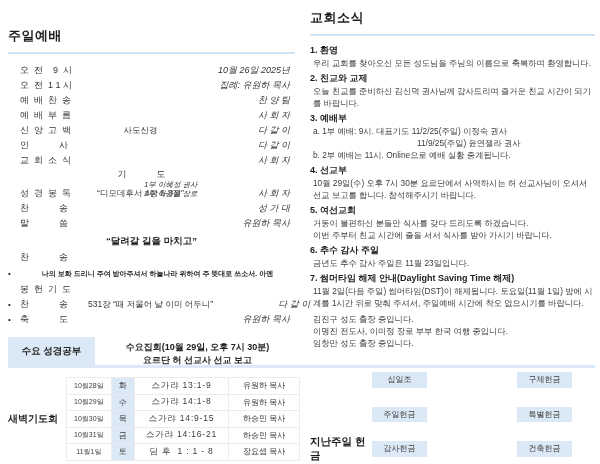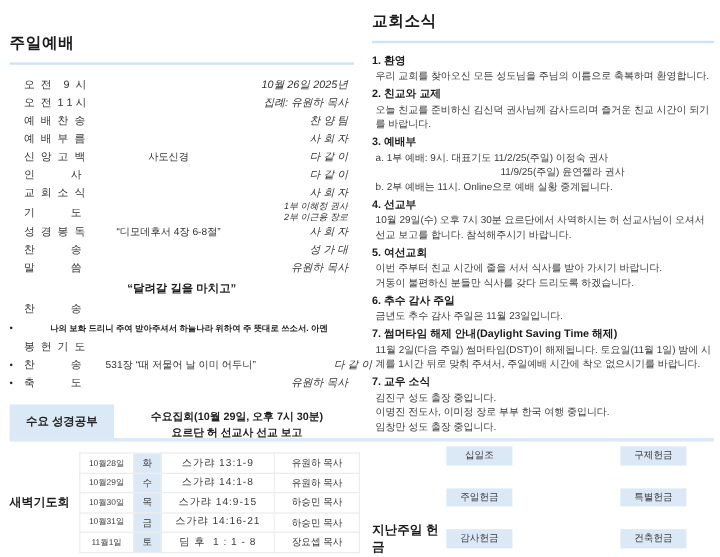--- a/index.html
+++ b/index.html
@@ -9,21 +9,21 @@
   }
   .block{position:absolute;}
   #worship{left:8px;top:24px;width:287px;}
   #news{left:310px;top:6px;width:285px;}
   .col-title{
     font-size:13px;font-weight:bold;color:#1c1c1c;letter-spacing:0.5px;
     padding:3px 0 7px 0;border-bottom:2px solid #cfe3f5;margin-bottom:9px;
   }
   
   .o-row{display:flex;align-items:center;height:15px;font-size:9px;}
-  .o-row.tall{height:18px;}
+  .o-row.tall{height:18px;flex-direction:column;}
   .o-bullet{width:12px;flex:none;font-size:8px;color:#222;}
   .o-label{width:68px;flex:none;white-space:pre;color:#333;}
   .o-center{flex:1 1 0;text-align:center;white-space:pre;font-size:8.5px;color:#333;}
   .o-right{width:97px;flex:none;padding-right:5px;text-align:right;white-space:pre-line;color:#333;font-style:italic;}
   .o-right.small{font-size:7.5px;line-height:8.8px;}
   .sermon-title{height:19px;line-height:19px;text-align:center;font-weight:bold;font-size:9.5px;color:#1c1c1c;}
   .note-row{height:17px;}
   .o-note{flex:1;text-align:center;font-weight:bold;font-size:7px;color:#1c1c1c;}
   
   .n-sec{margin-bottom:4.5px;}
@@ -176,33 +176,32 @@
         <div class="n-line">a. 1부 예배: 9시. 대표기도 11/2/25(주일) 이정숙 권사</div>
         <div class="n-line indent">11/9/25(주일) 윤연젤라 권사</div>
         <div class="n-line">b. 2부 예배는 11시. Online으로 예배 실황 중계됩니다.</div>
       </div>
       <div class="n-sec">
         <div class="n-title">4. 선교부</div>
         <div class="n-line">10월 29일(수) 오후 7시 30분 요르단에서 사역하시는 허 선교사님이 오셔서 선교 보고를 합니다. 참석해주시기 바랍니다.</div>
       </div>
       <div class="n-sec">
         <div class="n-title">5. 여선교회</div>
+        <div class="n-line">거동이 불편하신 분들만 식사를 갖다 드리도록 하겠습니다.</div>
         <div class="n-line">이번 주부터 친교 시간에 줄을 서서 식사를 받아 가시기 바랍니다.</div>
-        <div class="n-line">거동이 불편하신 분들만 식사를 갖다 드리도록 하겠습니다.</div>
       </div>
       <div class="n-sec">
         <div class="n-title">6. 추수 감사 주일</div>
         <div class="n-line">금년도 추수 감사 주일은 11월 23일입니다.</div>
       </div>
       <div class="n-sec">
         <div class="n-title">7. 썸머타임 해제 안내(Daylight Saving Time 해제)</div>
         <div class="n-line">11월 2일(다음 주일) 썸머타임(DST)이 해제됩니다. 토요일(11월 1일) 밤에 시계를 1시간 뒤로 맞춰 주셔서, 주일예배 시간에 착오 없으시기를 바랍니다.</div>
       </div>
       <div class="n-sec">
-        <div class="n-title">7. 교우 소식</div>
         <div class="n-line">김진구 성도 출장 중입니다.</div>
         <div class="n-line">이명진 전도사, 이미정 장로 부부 한국 여행 중입니다.</div>
         <div class="n-line">임창만 성도 출장 중입니다.</div>
       </div>
     </div>
 </div>
 
 <div id="bible-study" class="block">
   <div class="bs-label">수요 성경공부</div>
   <div class="bs-right">

